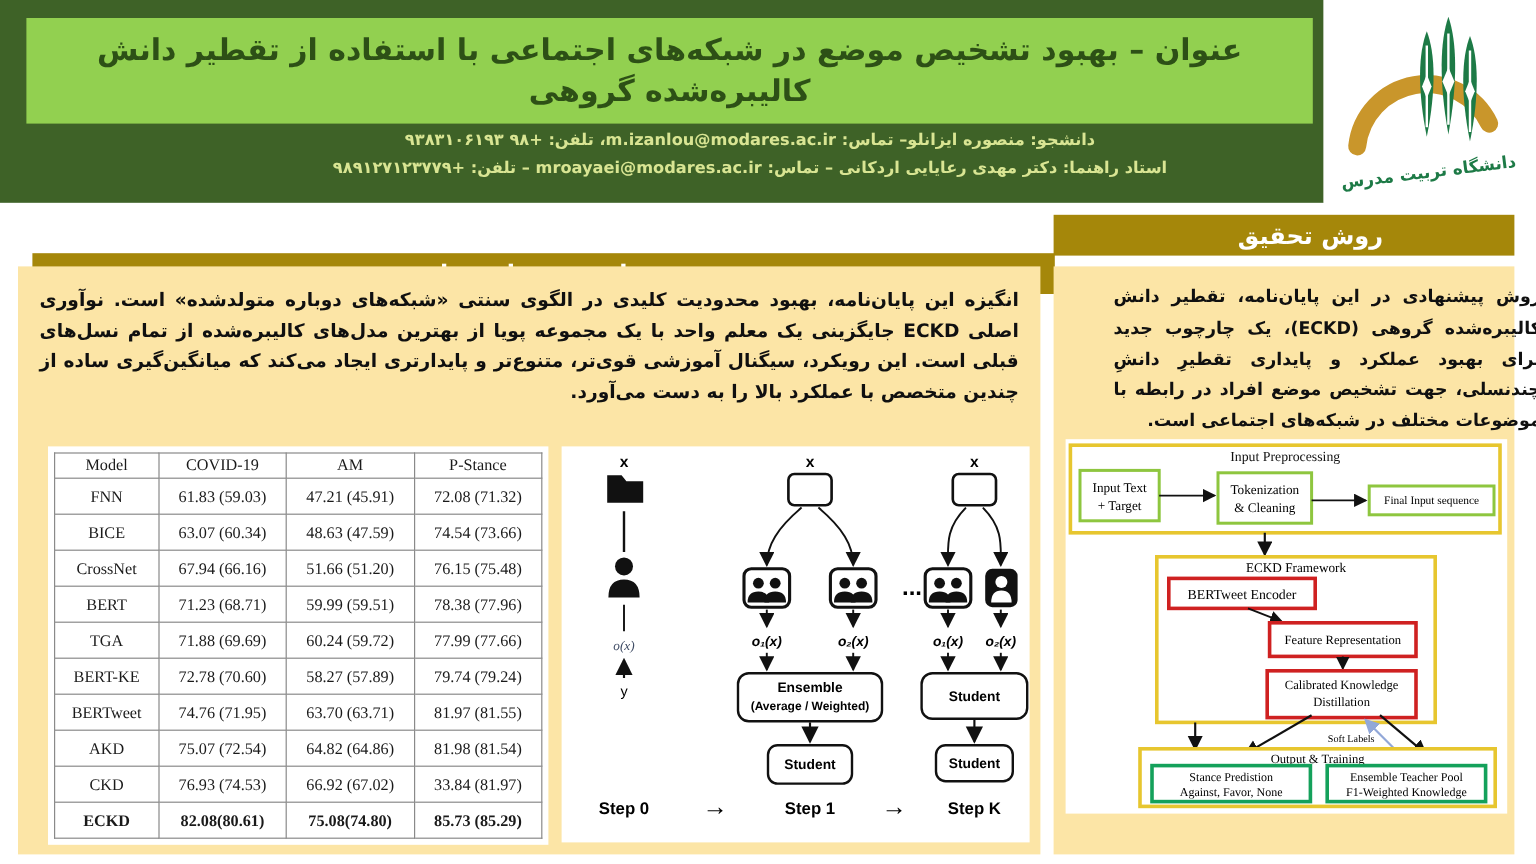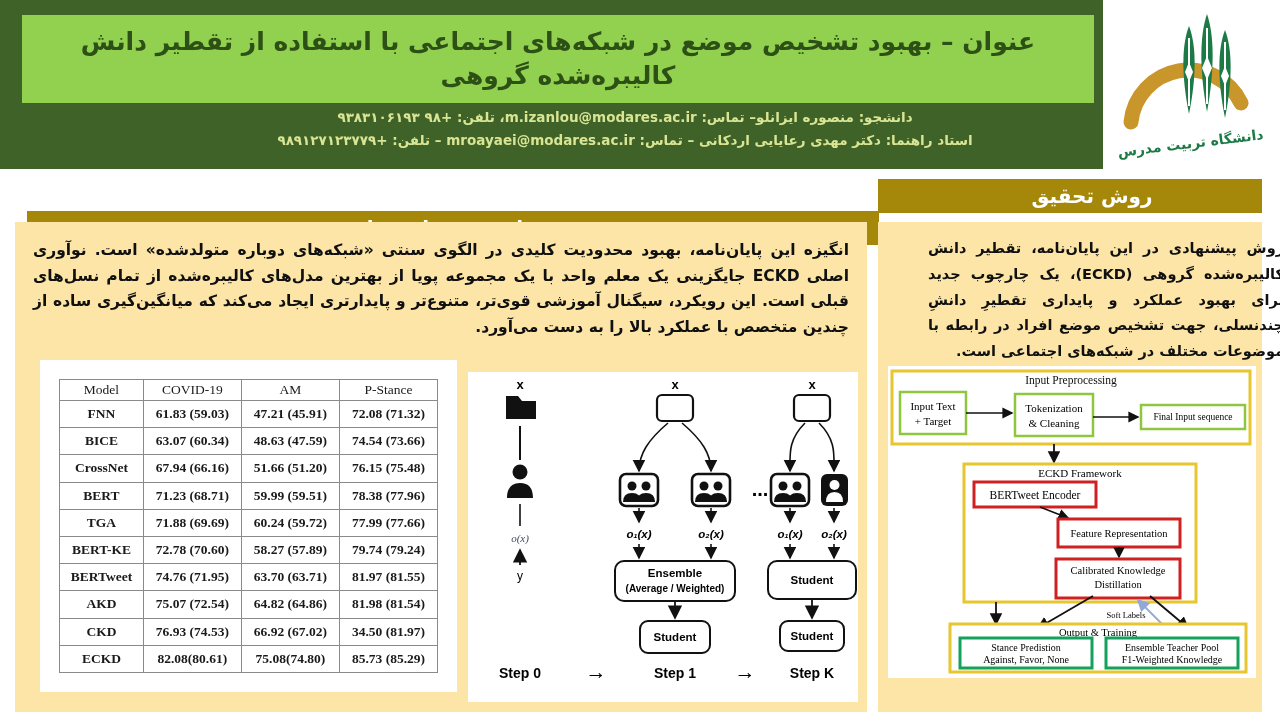--- a/index.html
+++ b/index.html
@@ -37,27 +37,27 @@
   #left-box{left:15px;top:222px;width:852px;height:490px;}
   #right-box{left:878px;top:222px;width:384px;height:490px;}
 
   .fa-par{
     direction:rtl;text-align:justify;color:#101010;font-weight:700;
   }
   #left-par{left:33px;top:238px;width:816px;font-size:15.5px;line-height:1.65;}
   #right-par{left:892px;top:236px;width:356px;font-size:14.5px;line-height:1.78;margin-left:36px;}
 
   
-  #table-box{left:40px;top:360px;width:417px;height:332px;background:#ffffff;padding:19px;}
+  #table-box{left:40px;top:372px;width:417px;height:332px;background:#ffffff;padding:5px;}
   #results-table{
     width:100%;height:100%;border-collapse:collapse;
     font-family:"Liberation Serif",serif;font-size:13.5px;color:#1a1a1a;
   }
   #results-table th,#results-table td{
-    border:1px solid #8a8a8a;text-align:center;padding:2px 3px;font-weight:700;
+    border:1px solid #8a8a8a;text-align:center;padding:2px 3px;font-weight:400;
   }
   #results-table th{font-weight:400;}
   #results-table .final td{font-weight:700;}
 
   
   #diagram-box{left:468px;top:372px;width:390px;height:330px;background:#ffffff;}
   #flow-box{left:888px;top:366px;width:368px;height:312px;background:#ffffff;}
 
   svg text{user-select:none;}
 </style>
@@ -173,21 +173,21 @@
           <td>AKD</td>
           <td>75.07 (72.54)</td>
           <td>64.82 (64.86)</td>
           <td>81.98 (81.54)</td>
         </tr>
 
         <tr>
           <td>CKD</td>
           <td>76.93 (74.53)</td>
           <td>66.92 (67.02)</td>
-          <td>34.50 (81.97)</td>
+          <td>33.84 (81.97)</td>
         </tr>
       </tbody>
     <tbody>
       <tr class="final">
         <td>ECKD</td>
         <td>82.08(80.61)</td>
         <td>75.08(74.80)</td>
         <td>85.73 (85.29)</td>
       </tr>
     </tbody>

